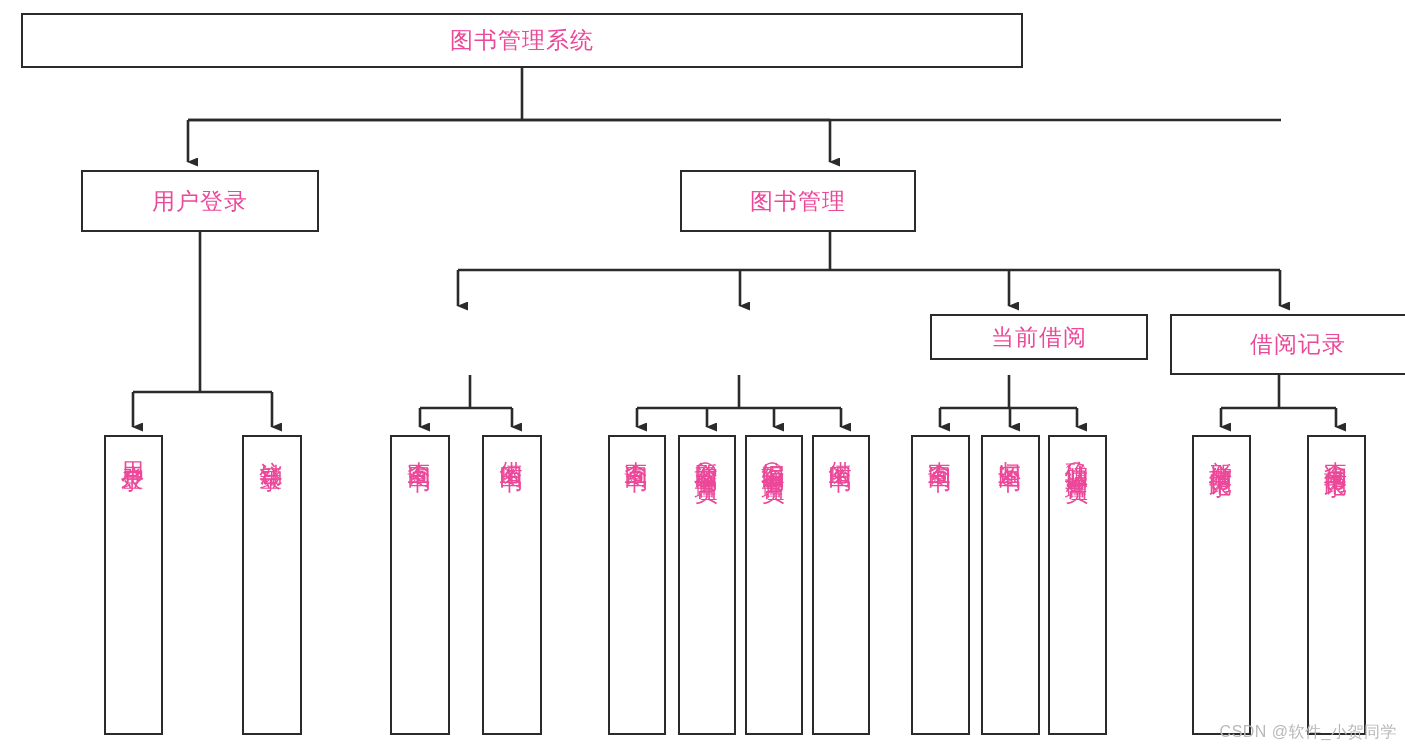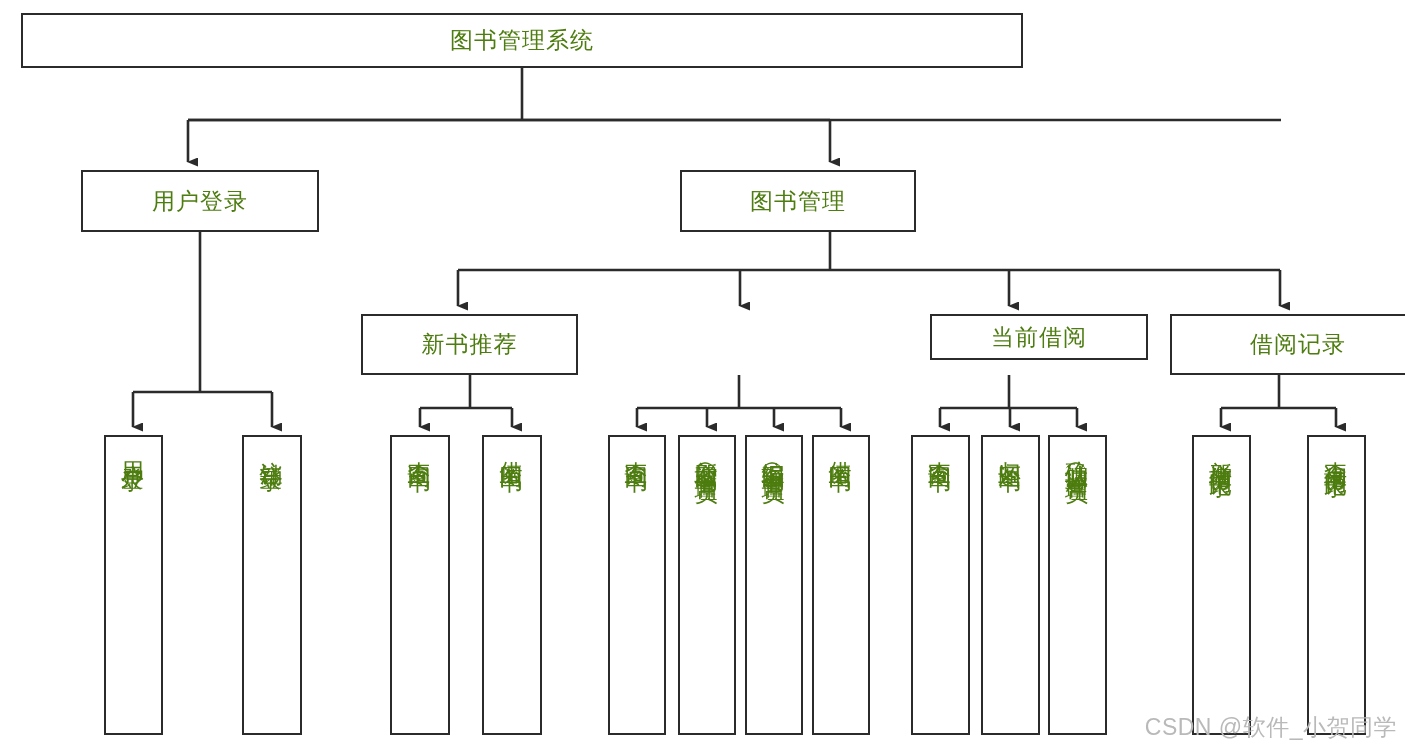--- a/index.html
+++ b/index.html
@@ -25,21 +25,21 @@
     height: 747px;
     pointer-events: none;
   }
   .node {
     position: absolute;
     border: 2.5px solid #2b2b2b;
     background: #ffffff;
     display: flex;
     align-items: center;
     justify-content: center;
-    color: #4d7c0f;
+    color: #ec4899;
   }
   .node.horiz {
     font-size: 23px;
     letter-spacing: 1px;
     line-height: 1.25;
   }
   .node.vert {
     writing-mode: vertical-rl;
     text-orientation: upright;
     font-size: 23px;
@@ -53,21 +53,21 @@
     text-orientation: upright;
     display: block;
   }
   .node.vert.top-align {
     justify-content: flex-start;
   }
   #watermark {
     position: absolute;
     right: 8px;
     bottom: 4px;
-    font-size: 23px;
+    font-size: 16px;
     color: #b9b9b9;
     letter-spacing: 0.5px;
     white-space: nowrap;
   }
 </style>
 </head>
 <body>
 
 <div id="canvas">
 
@@ -128,23 +128,20 @@
     <span>图书管理系统</span>
   </div>
 
   <div class="node horiz" style="left:81px; top:170px; width:238px; height:62px;">
     <span>用户登录</span>
   </div>
   <div class="node horiz" style="left:680px; top:170px; width:236px; height:62px;">
     <span>图书管理</span>
   </div>
 
-  <div class="node horiz" style="left:361px; top:314px; width:217px; height:61px;">
-    <span>新书推荐</span>
-  </div>
   <div class="node horiz" style="left:900px; top:314px; width:218px; height:46px;margin-left:30px;">
     <span>当前借阅</span>
   </div>
   <div class="node horiz" style="left:1170px; top:314px; width:256px; height:61px;">
     <span>借阅记录</span>
   </div>
 
   <div class="node vert" style="left:104px; top:435px; width:59px; height:300px;">
     <span class="vlabel">用户登录</span>
   </div>

